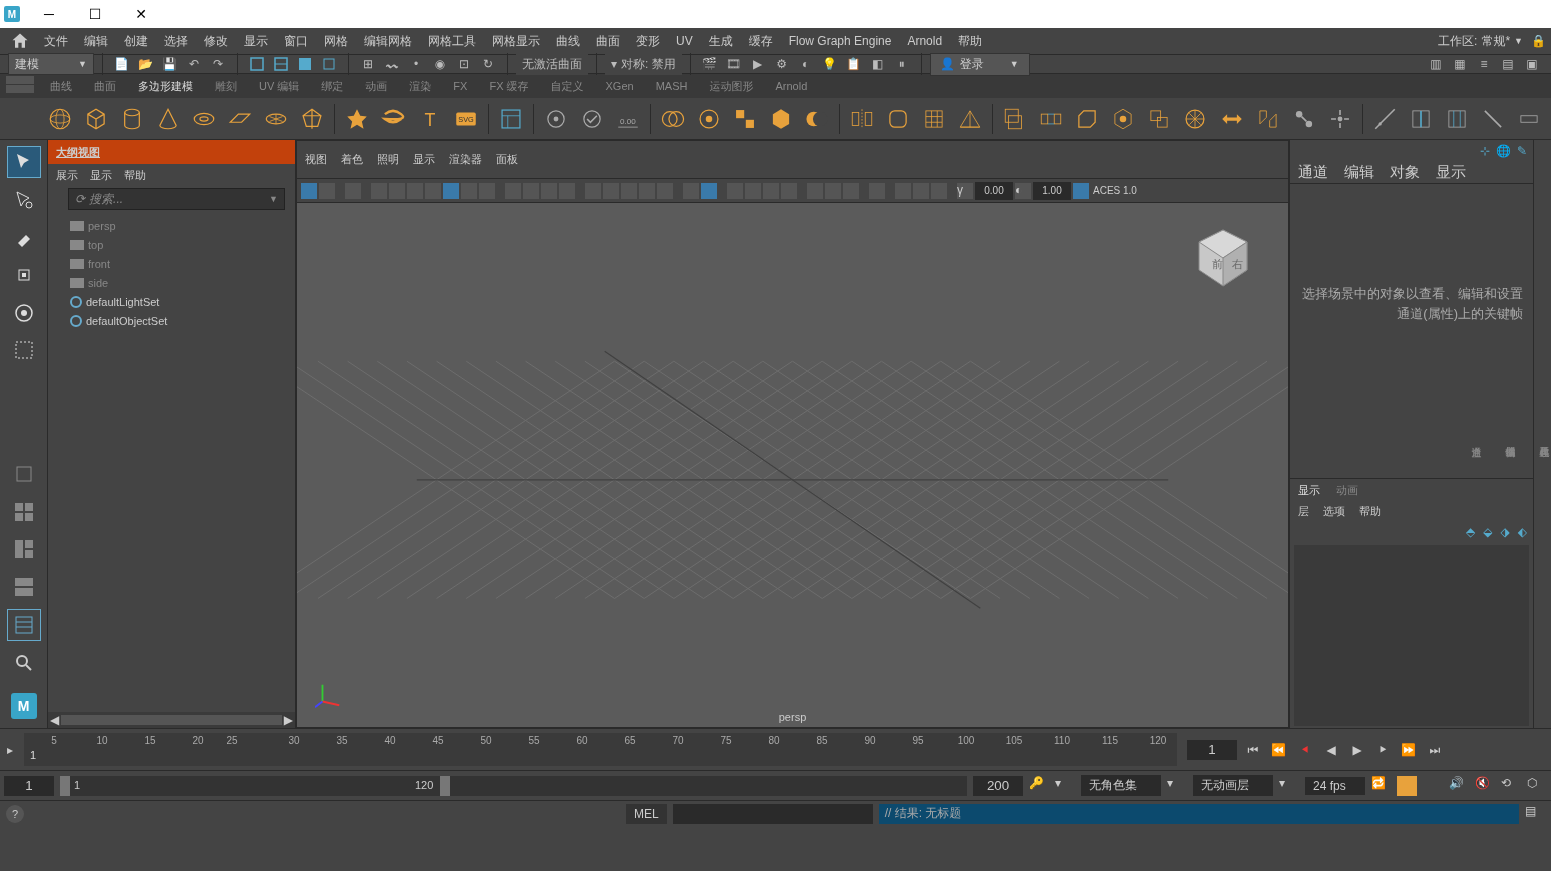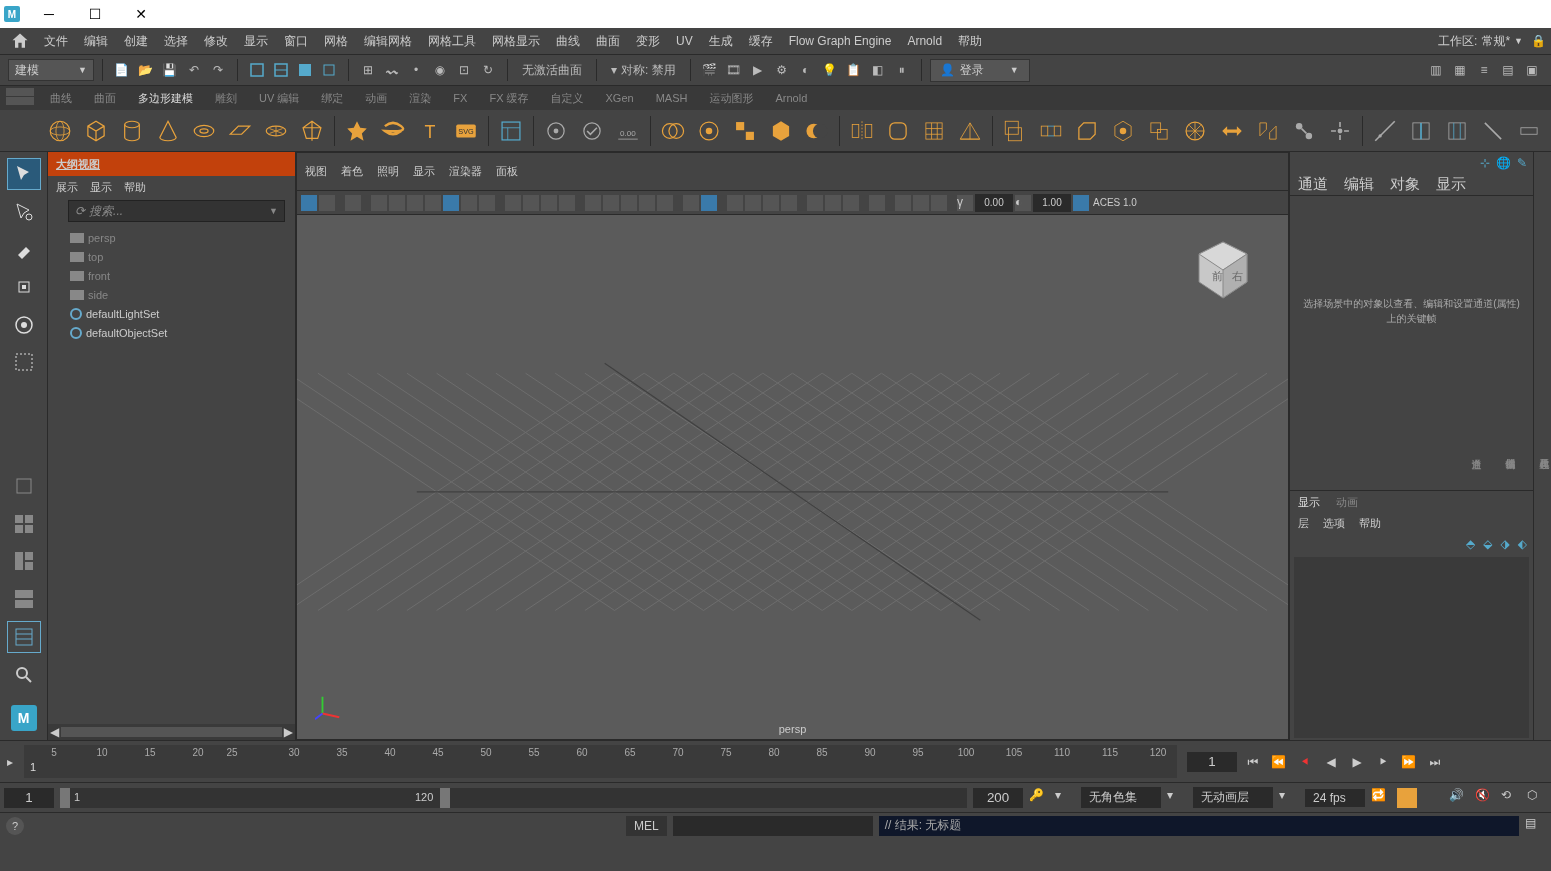--- a/index.html
+++ b/index.html
@@ -7,21 +7,21 @@
 .titlebar { height:28px; background:#fff; color:#000; display:flex; align-items:center; padding:0 4px; }
 .titlebar .logo { width:16px; height:16px; background:#39a5c8; margin-right:6px; border-radius:2px; display:flex; align-items:center; justify-content:center; color:#fff; font-size:10px; font-weight:bold; }
 .titlebar .title { flex:1; font-size:12px; }
 .titlebar .winbtn { width:46px; height:28px; display:flex; align-items:center; justify-content:center; font-size:14px; cursor:pointer; }
 .menubar { height:26px; background:#444; display:flex; align-items:center; padding:0 4px; }
 .menubar .home-icon { width:20px; height:20px; margin:0 6px; color:#ccc; }
 .menubar .menu-item { padding:4px 8px; cursor:pointer; }
 .menubar .spacer { flex:1; }
 .menubar .workspace { display:flex; align-items:center; gap:4px; padding:0 8px; }
 .menubar .lock { width:16px; }
-.toolbar-top { height:32px; background:#444; border-top:1px solid #2a2a2a; border-bottom:1px solid #2a2a2a; display:flex; align-items:center; padding:0 8px; gap:2px; }
+.toolbar-top { height:20px; background:#444; border-top:1px solid #2a2a2a; border-bottom:1px solid #2a2a2a; display:flex; align-items:center; padding:0 8px; gap:2px; }
 .dropdown { background:#555; border:1px solid #333; height:22px; display:flex; align-items:center; padding:0 6px; min-width:86px; cursor:pointer; }
 .dropdown .arrow { margin-left:auto; font-size:9px; }
 .tool-icon { width:20px; height:20px; display:flex; align-items:center; justify-content:center; cursor:pointer; color:#bbb; margin:0 1px; }
 .sep { width:1px; height:22px; background:#2a2a2a; margin:0 6px; }
 .tb-dropdown { background:#444; padding:2px 6px; color:#bbb; cursor:pointer; display:flex; align-items:center; gap:4px; }
 .login { background:#555; border:1px solid #333; padding:2px 10px; display:flex; align-items:center; gap:4px; min-width:100px; }
 .shelf-tabs { height:24px; background:#393939; display:flex; align-items:center; padding-left:40px; gap:2px; }
 .shelf-tab { padding:4px 10px; color:#888; cursor:pointer; font-size:11px; }
 .shelf-tab.active { color:#ddd; }
 .shelf { height:42px; background:#444; display:flex; align-items:center; padding:0 8px; gap:8px; border-bottom:1px solid #2a2a2a; position:relative; }
@@ -50,21 +50,21 @@
 .vp-toolbar .vsep { width:6px; }
 .vp-input { width:38px; height:18px; background:#2a2a2a; color:#ccc; border:none; text-align:center; font-size:10px; }
 .vp-canvas { flex:1; position:relative; background:#5b5b5b; overflow:hidden; }
 .viewcube { position:absolute; top:20px; right:30px; width:70px; height:70px; }
 .axis { position:absolute; bottom:18px; left:18px; width:28px; height:28px; }
 .persp-label { position:absolute; bottom:4px; left:50%; transform:translateX(-50%); color:#ccc; font-size:11px; }
 .right-panel { width:244px; background:#444; border-left:1px solid #2a2a2a; display:flex; flex-direction:column; }
 .rp-icons { height:22px; display:flex; justify-content:flex-end; align-items:center; padding:0 6px; gap:6px; }
 .rp-tabs { height:22px; display:flex; align-items:center; padding:0 8px; gap:16px; font-size:15px; border-bottom:1px solid #2a2a2a; }
 .rp-empty { flex:1; display:flex; align-items:flex-start; justify-content:center; padding-top:100px; }
-.rp-empty-text { text-align:center; color:#aaa; font-size:10px; line-height:1.5; padding:0 10px; }
+.rp-empty-text { text-align:right; color:#aaa; font-size:13px; line-height:1.5; padding:0 10px; }
 .rp-layers { height:250px; border-top:1px solid #2a2a2a; display:flex; flex-direction:column; }
 .rp-layer-tabs { height:22px; display:flex; align-items:center; padding:0 8px; gap:16px; font-size:11px; }
 .rp-layer-menu { height:20px; display:flex; align-items:center; padding:0 8px; gap:14px; font-size:11px; }
 .rp-layer-icons { height:22px; display:flex; justify-content:flex-end; align-items:center; padding:0 6px; gap:8px; }
 .rp-layer-body { flex:1; background:#3a3a3a; margin:2px 4px; }
 .side-strip { width:18px; background:#444; border-left:1px solid #2a2a2a; display:flex; flex-direction:column; align-items:center; padding-top:10px; gap:20px; writing-mode:vertical-rl; font-size:10px; color:#888; }
 .timeline { height:42px; background:#444; border-top:1px solid #2a2a2a; display:flex; }
 .tl-ruler { flex:1; position:relative; background:#3a3a3a; margin:4px; }
 .tl-label { position:absolute; top:2px; font-size:10px; color:#aaa; transform:translateX(-50%); }
 .tl-controls { width:370px; display:flex; align-items:center; padding:0 6px; gap:6px; }
@@ -73,21 +73,21 @@
 .range-bar { height:30px; background:#444; border-top:1px solid #2a2a2a; display:flex; align-items:center; padding:0 4px; gap:6px; }
 .range-input { width:50px; height:20px; background:#2a2a2a; color:#ccc; border:none; text-align:center; }
 .range-slider { flex:1; height:20px; background:#333; position:relative; }
 .range-slider .thumb { position:absolute; top:0; width:10px; height:20px; background:#777; }
 .rb-dropdown { background:#2a2a2a; padding:2px 8px; min-width:80px; display:flex; align-items:center; gap:4px; }
 .rb-icon { width:20px; height:20px; background:#555; cursor:pointer; }
 .cmdline { height:26px; background:#444; border-top:1px solid #2a2a2a; display:flex; align-items:center; padding:0 6px; gap:6px; }
 .cmd-help { width:18px; height:18px; border-radius:50%; background:#555; display:flex; align-items:center; justify-content:center; font-size:11px; }
 .cmd-label { background:#333; padding:3px 8px; }
 .cmd-input { flex:0 0 200px; height:20px; background:#2a2a2a; border:none; color:#ccc; padding:0 4px; }
-.cmd-result { flex:1; height:20px; background:#0f172a; padding:0 6px; display:flex; align-items:center; color:#aaa; }
+.cmd-result { flex:1; height:20px; background:#0c4a6e; padding:0 6px; display:flex; align-items:center; color:#aaa; }
 svg { display:block; }
 </style>
 </head>
 <body>
 
 <div class="titlebar">
   <div class="logo">M</div>
   <div class="winbtn">─</div>
   <div class="winbtn">☐</div>
   <div class="winbtn close">✕</div>

